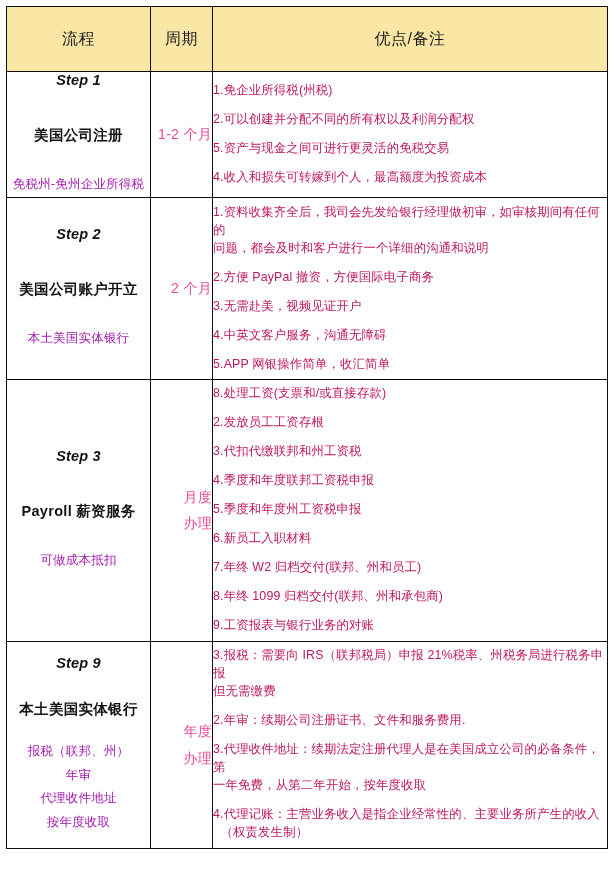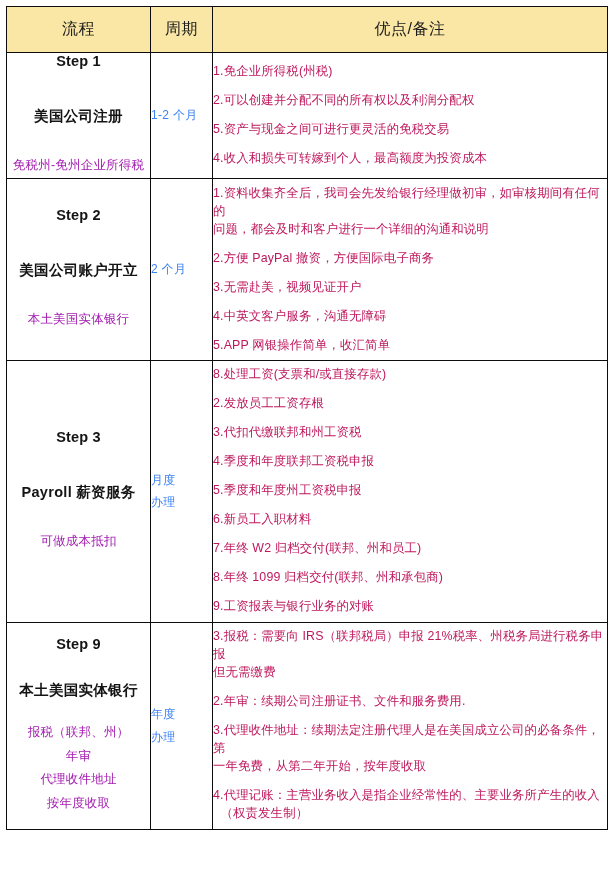--- a/index.html
+++ b/index.html
@@ -34,63 +34,64 @@
     padding: 0;
     vertical-align: middle;
     box-sizing: border-box;
   }
   col.c-process { width: 144px; }
   col.c-cycle   { width: 62px; }
   col.c-notes   { width: 395px; }
 
   thead th {
     background: #fae7a6;
-    height: 46px;
+    height: 65px;
     font-weight: normal;
     font-size: 16px;
     color: #1c1c1c;
     text-align: center;
     letter-spacing: 0.5px;
   }
   thead th.notes-head { font-size: 16px; }
 
   td.process {
     text-align: center;
     padding: 10px 6px;
     line-height: 1.15;
   }
   .proc-step {
     font-size: 14.5px;
     font-weight: bold;
     color: #141414;
     margin: 0;
     letter-spacing: 0.2px;
+    font-style: italic;
   }
   .proc-title {
     font-size: 14.5px;
     font-weight: bold;
     color: #141414;
     margin: 8px;
     letter-spacing: 0.3px;
   }
   .proc-sub {
     font-size: 12.5px;
     color: #a21caf;
     margin: 0;
     letter-spacing: 0.2px;
     line-height: 1.9;
   }
   .sp-lg { height: 30px; }
   .sp-md { height: 22px; }
   .sp-sm { height: 14px; }
 
   td.cycle {
-    text-align: left;
-    font-size: 12px;
-    color: #3b82f6;
+    text-align: right;
+    font-size: 14px;
+    color: #ec4899;
     line-height: 1.9;
     letter-spacing: 0.3px;
   }
 
   td.notes {
     padding: 9px 12px 9px 14px;
     font-size: 12.4px;
     color: #be185d;
     line-height: 1.45;
     letter-spacing: 0.15px;

